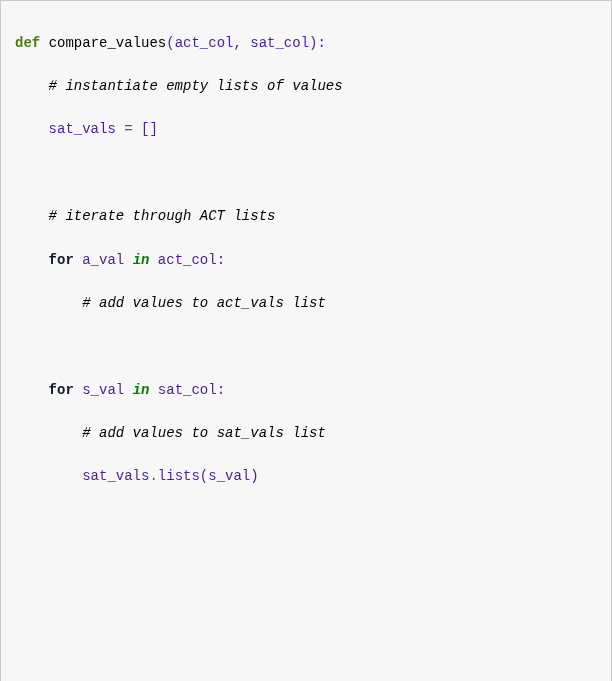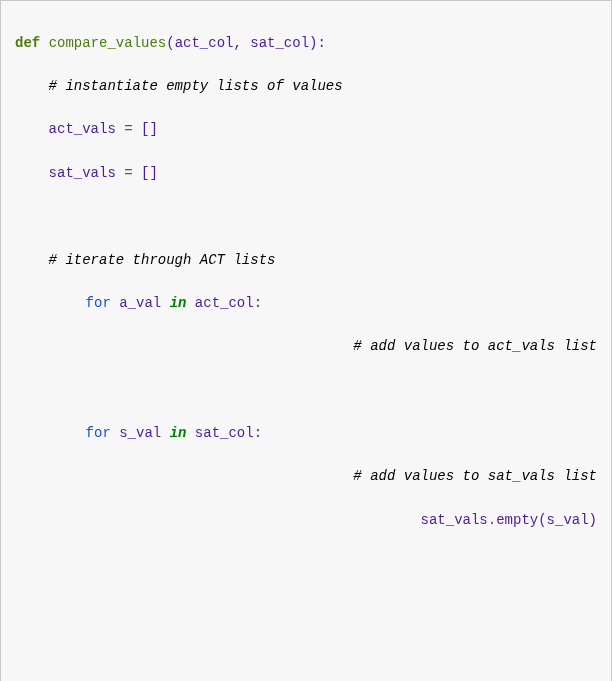--- a/index.html
+++ b/index.html
@@ -15,46 +15,45 @@
       padding: 0;
     }
     .code-container {
       background: #f7f7f7;
       border: 1px solid #c8c8c8;
       padding: 10px 14px;
       width: 612px;
       white-space: pre;
     }
     .kw-def { color: #4d7c0f; font-weight: bold; }
-    .kw-flow { color: #1d4ed8; font-weight: normal; margin-left: 37px; }
+    .kw-flow { color: #0f172a; font-weight: bold; }
     .kw-op { color: #008000; font-weight: bold; font-style: italic; }
-    .fn-name { color: #4d7c0f; font-weight: normal; }
+    .fn-name { color: #000000; font-weight: normal; }
     .comment { color: #000000; font-style: italic; }
     .eq { color: #555; }
     .plain { color: #4c1d95; }
     .line { display: block; }
     .ind1 { padding-left: 4ch; }
-    .ind2 { padding-left: 8ch; text-align: right; }
+    .ind2 { padding-left: 8ch; }
   </style>
 </head>
 <body>
 
 <div class="code-container">
 <span class="line"><span class="kw-def">def</span><span class="plain"> </span><span class="fn-name">compare_values</span><span class="plain">(act_col, sat_col):</span></span>
 <span class="line ind1"><span class="comment"># instantiate empty lists of values</span></span>
-<span class="line ind1"><span class="plain">act_vals </span><span class="eq">=</span><span class="plain"> []</span></span>
 <span class="line ind1"><span class="plain">sat_vals </span><span class="eq">=</span><span class="plain"> []</span></span>
 <span class="line"> </span>
 <span class="line ind1"><span class="comment"># iterate through ACT lists</span></span>
 <span class="line ind1"><span class="kw-flow">for</span><span class="plain"> a_val </span><span class="kw-op">in</span><span class="plain"> act_col:</span></span>
 <span class="line ind2"><span class="comment"># add values to act_vals list</span></span>
 <span class="line"> </span>
 <span class="line ind1"><span class="kw-flow">for</span><span class="plain"> s_val </span><span class="kw-op">in</span><span class="plain"> sat_col:</span></span>
 <span class="line ind2"><span class="comment"># add values to sat_vals list</span></span>
-<span class="line ind2"><span class="plain">sat_vals</span><span class="eq">.</span><span class="plain">empty(s_val)</span></span>
+<span class="line ind2"><span class="plain">sat_vals</span><span class="eq">.</span><span class="plain">lists(s_val)</span></span>
 <span class="line"> </span>
 
 
 
 
 
 
 
 
 

